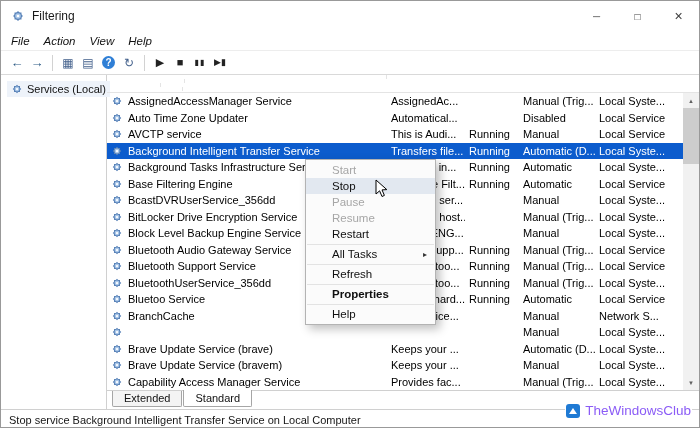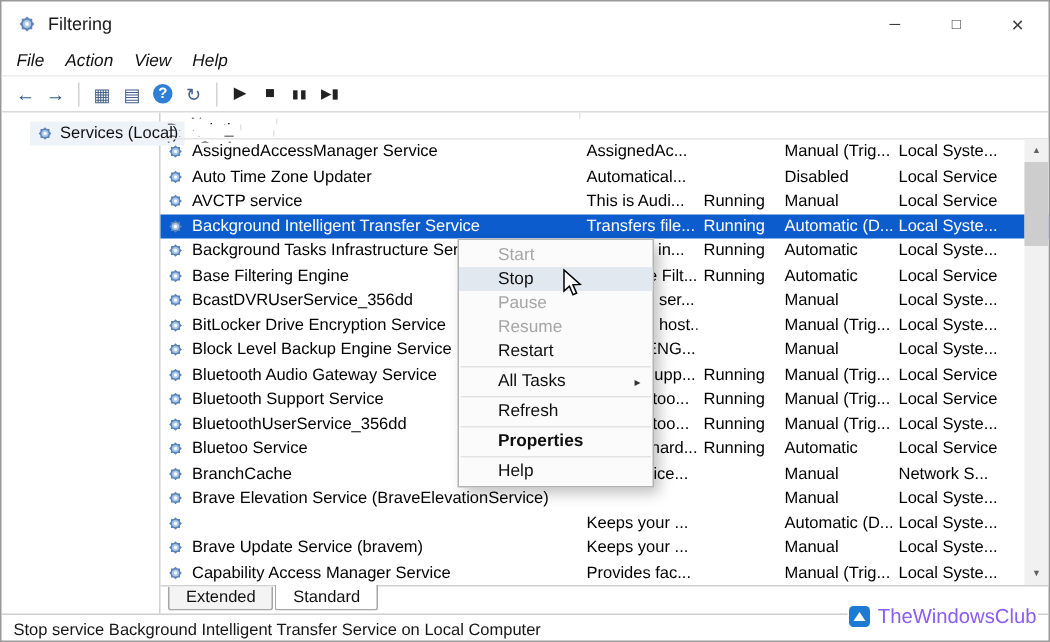--- a/index.html
+++ b/index.html
@@ -22,21 +22,21 @@
   .tb-btn { min-width: 20px; text-align: center; font-size: 11px; color: #222; line-height: 1; }
   .tb-btn[data-name="back-icon"], .tb-btn[data-name="forward-icon"] { color: #2c5a84; font-size: 13px; }
   .tb-btn[data-name="show-console-tree-icon"], .tb-btn[data-name="export-list-icon"], .tb-btn[data-name="refresh-icon"] { color: #44618c; font-size: 12px; }
   .tb-btn[data-name="help-icon"] { color: #fff; background: #2f7fd6; border-radius: 50%; width: 13px; min-width: 13px; height: 13px; line-height: 13px; font-size: 10px; font-weight: bold; margin: 0 4px; }
   .tb-btn[data-name="pause-service-icon"] { font-size: 8px; letter-spacing: 1px; }
   .tb-btn[data-name="restart-service-icon"] { font-size: 9px; }
   .tb-sep { width: 1px; height: 16px; background: #d2d2d2; margin: 0 5px; }
 
   .main { display: flex; height: 334px; }
   .treepane { width: 106px; border-right: 1px solid #d0d0d0; padding-top: 6px; }
-  .tree-item { display: flex; align-items: center; gap: 4px; font-size: 11px; color: #111; margin-left: 19px; padding: 2px 4px; background: #eef3fa; width: max-content; }
+  .tree-item { display: flex; align-items: center; gap: 4px; font-size: 11px; color: #111; margin-left: 6px; padding: 2px 4px; background: #eef3fa; width: max-content; }
 
   .rightpane { flex: 1; display: flex; flex-direction: column; min-width: 0; }
   .listview { height: 315px; position: relative; }
   .lv-header { display: flex; height: 18px; border-bottom: 1px solid #e4e4e4; flex-direction: column; }
   .hcell { font-size: 11px; color: #000; padding: 2px 4px; border-right: 1px solid #e4e4e4; white-space: nowrap; overflow: hidden; }
   .hcell.c0 { padding-left: 20px; }
   .c0 { width: 280px; } .c1 { width: 78px; } .c2 { width: 54px; } .c3 { width: 76px; } .c4 { width: 86px; }
   .hcell.c4 { border-right: none; }
 
   .lvrow { display: flex; height: 16.5px; font-size: 11px; color: #000; }
@@ -379,37 +379,37 @@
             <div class="lvrow" data-name="service-row-brave-elevation-service-braveelevationservice">
               <div class="cell c0" data-name="service-name-cell">
                 <span class="gear" data-name="service-gear-icon">
                   <svg viewBox="0 0 16 16" width="12" height="12">
                     <rect x="4" y="4" width="8" height="8" fill="#5b84b9"></rect>
                     <rect x="4" y="4" width="8" height="8" fill="#5b84b9" transform="rotate(45 8 8)"></rect>
                     <circle cx="8" cy="8" r="3.2" fill="#a9c6e8"></circle>
                     <circle cx="8" cy="8" r="1.5" fill="#ffffff"></circle>
                   </svg>
                 </span>
-                <span data-name="service-name">Brave Elevation Service (BraveElevationService)</span>
               </div>
               <div class="cell c1" data-name="service-description"></div>
               <div class="cell c2" data-name="service-status"></div>
               <div class="cell c3" data-name="service-startup-type">Manual</div>
               <div class="cell c4" data-name="service-log-on-as">Local Syste...</div>
             </div>
             <div class="lvrow" data-name="service-row-brave-update-service-brave">
               <div class="cell c0" data-name="service-name-cell">
                 <span class="gear" data-name="service-gear-icon">
                   <svg viewBox="0 0 16 16" width="12" height="12">
                     <rect x="4" y="4" width="8" height="8" fill="#5b84b9"></rect>
                     <rect x="4" y="4" width="8" height="8" fill="#5b84b9" transform="rotate(45 8 8)"></rect>
                     <circle cx="8" cy="8" r="3.2" fill="#a9c6e8"></circle>
                     <circle cx="8" cy="8" r="1.5" fill="#ffffff"></circle>
                   </svg>
                 </span>
+                <span data-name="service-name">Brave Update Service (brave)</span>
               </div>
               <div class="cell c1" data-name="service-description">Keeps your ...</div>
               <div class="cell c2" data-name="service-status"></div>
               <div class="cell c3" data-name="service-startup-type">Automatic (D...</div>
               <div class="cell c4" data-name="service-log-on-as">Local Syste...</div>
             </div>
             <div class="lvrow" data-name="service-row-brave-update-service-bravem">
               <div class="cell c0" data-name="service-name-cell">
                 <span class="gear" data-name="service-gear-icon">
                   <svg viewBox="0 0 16 16" width="12" height="12">

